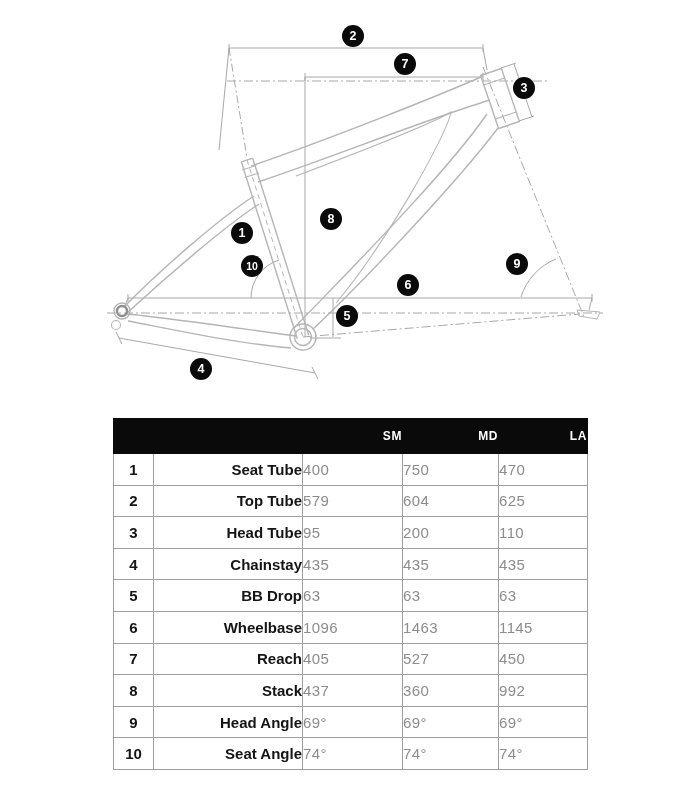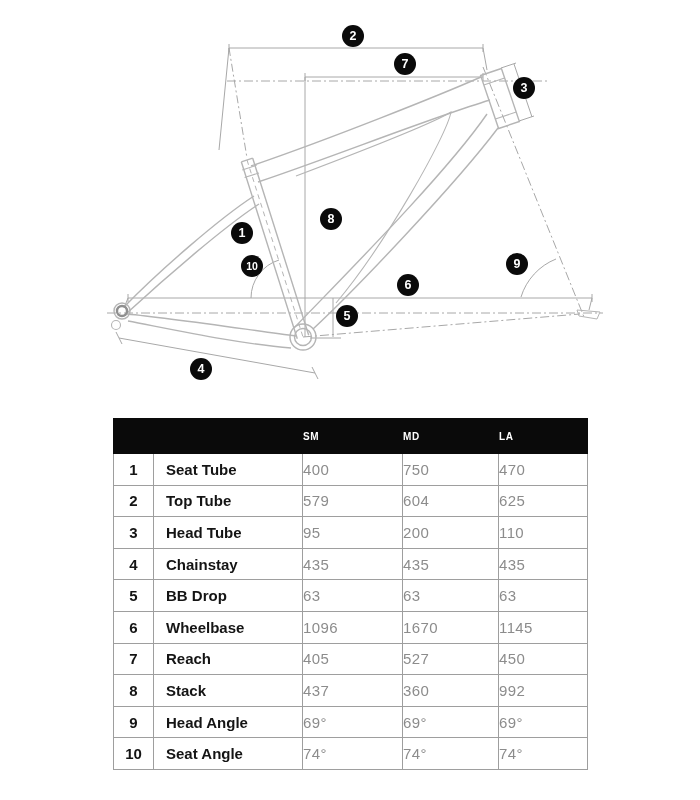--- a/index.html
+++ b/index.html
@@ -24,32 +24,32 @@
     letter-spacing:0;
   }
   .callout.two-digit{font-size:10.5px;}
   
   table.geo-table{
     position:absolute;left:113px;top:418px;
     width:474px;border-collapse:collapse;table-layout:fixed;
   }
   .geo-table thead th{
     background:#0a0a0a;color:#ffffff;
-    font-size:10px;font-weight:bold;letter-spacing:0.6px;
+    font-size:12px;font-weight:bold;letter-spacing:0.6px;
     height:34px;padding:0;border:1px solid #0a0a0a;
-    text-align:left;
+    text-align:right;
   }
   .geo-table tbody td{
     border:1px solid #9e9e9e;
     height:30.6px;padding:0;
     font-size:15px;line-height:1;
     background:#ffffff;
   }
   .geo-table td.c-num{font-weight:bold;color:#141414;text-align:center;}
-  .geo-table td.c-label{font-weight:bold;color:#141414;text-align:left;padding-left:12px;}
+  .geo-table td.c-label{font-weight:bold;color:#141414;text-align:right;padding-left:12px;}
   .geo-table td.c-val{color:#8c8c8c;text-align:left;letter-spacing:0.4px;}
 </style>
 </head>
 <body>
 
 <div class="canvas">
 
   <div class="diagram">
     <svg width="700" height="410" viewBox="0 0 700 410">
 
@@ -186,21 +186,21 @@
         <td class="c-num">5</td>
         <td class="c-label">BB Drop</td>
         <td class="c-val">63</td>
         <td class="c-val">63</td>
         <td class="c-val">63</td>
       </tr>
       <tr>
         <td class="c-num">6</td>
         <td class="c-label">Wheelbase</td>
         <td class="c-val">1096</td>
-        <td class="c-val">1670</td>
+        <td class="c-val">1463</td>
         <td class="c-val">1145</td>
       </tr>
       <tr>
         <td class="c-num">7</td>
         <td class="c-label">Reach</td>
         <td class="c-val">405</td>
         <td class="c-val">527</td>
         <td class="c-val">450</td>
       </tr>
       <tr>

